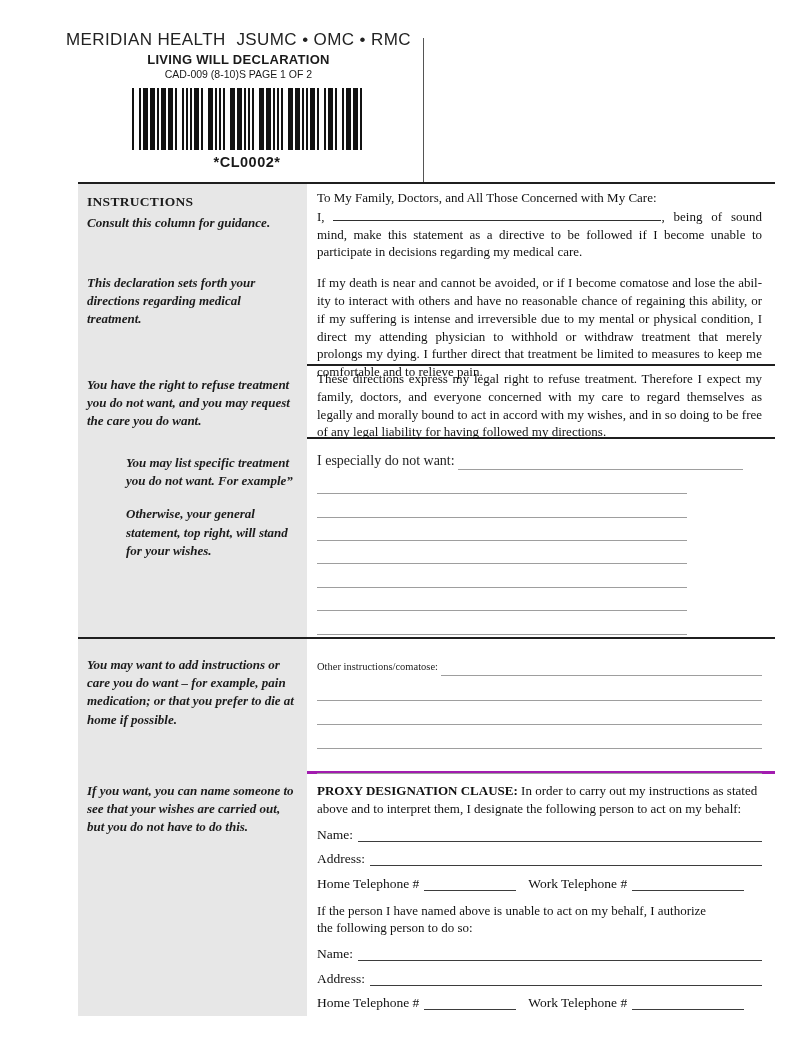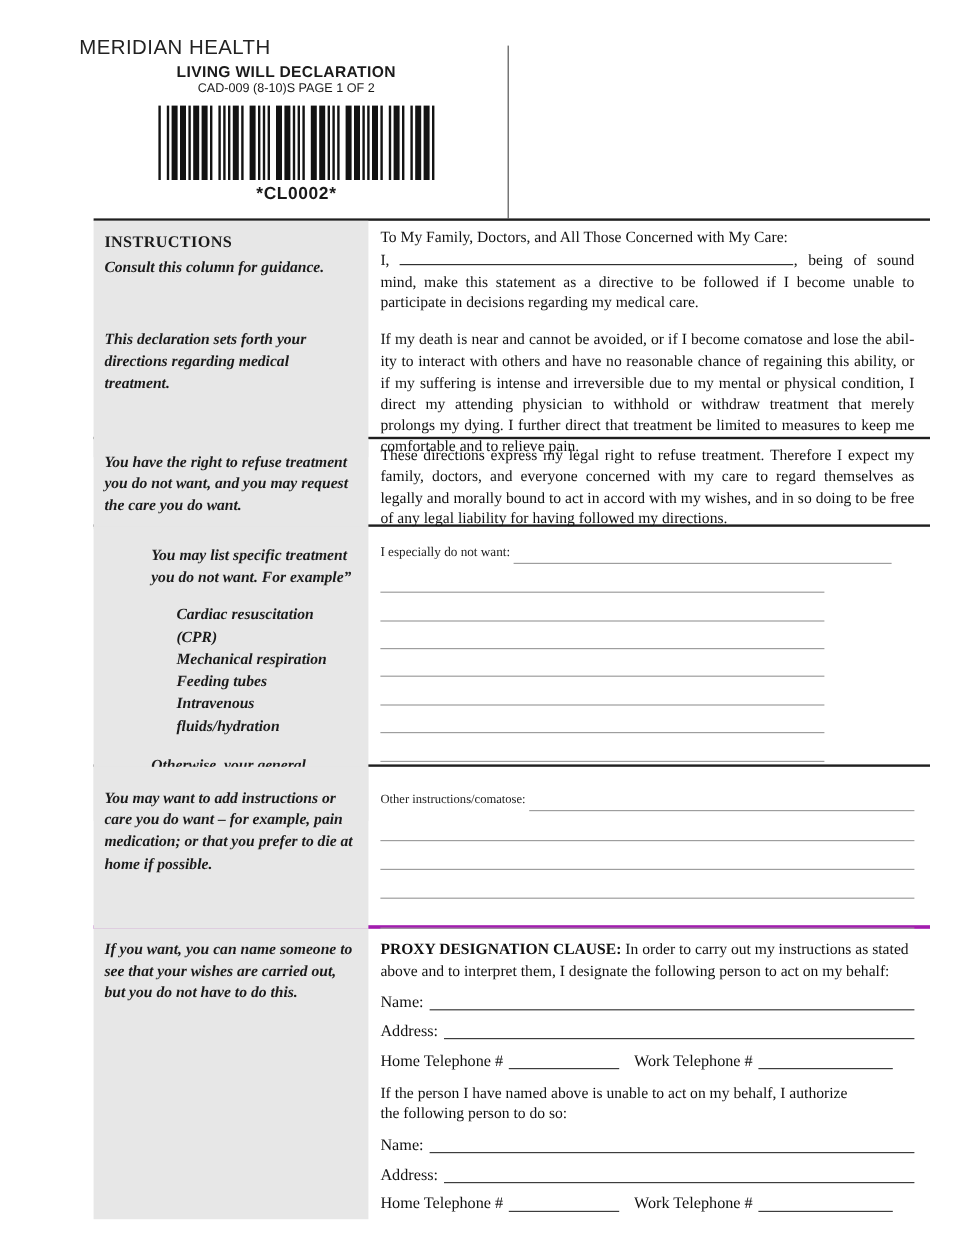--- a/index.html
+++ b/index.html
@@ -47,21 +47,21 @@
   .salutation{margin-bottom:1px;}
   .para{text-align:justify;}
   .inline-blank{display:inline-block;width:328px;border-bottom:1px solid #2f2f2f;height:12px;}
   .p2{margin-top:13px;}
   .row2 .cell-right{padding-top:4px;}
 
   
   .row3 .cell-right{padding-top:13px;}
   .label-row{display:flex;align-items:flex-end;}
   .label-row.narrow-w{width:426px;}
-  .small-label{font-size:11px;white-space:nowrap;color:#222;}
+  .small-label{font-size:14px;white-space:nowrap;color:#222;}
   .small-label.md{font-size:10.5px;}
   .fill-line{flex:1;border-bottom:1px solid var(--line-gray);height:10px;margin-left:3px;}
   .write-lines{margin-top:1px;}
   .write-lines.narrow .write-line{width:370px;}
   .write-line{height:23.4px;border-bottom:1px solid var(--line-gray);}
   .row4 .cell-right{padding-top:19px;}
   .row4 .write-line{height:24.2px;width:445px;}
 
   
   .row5 .cell-right{padding-top:8px;}
@@ -76,20 +76,21 @@
   .alt-clause{margin-top:11px;max-width:420px;white-space:pre-line;line-height:17.5px;}
 </style>
 </head>
 <body>
 
 <div class="page">
 
   <div class="header">
     <div class="h-line1">
       <span>MERIDIAN HEALTH</span>
+      <span>JSUMC • OMC • RMC</span>
     </div>
     <div class="h-line2">LIVING WILL DECLARATION</div>
     <div class="h-line3">CAD-009 (8-10)S PAGE 1 OF 2</div>
   </div>
   <div class="vline"></div>
 
   <div class="barcode" id="barcode">
       <div style="width: 2px; background: rgb(19, 19, 19);"></div>
       <div style="width: 5px;"></div>
       <div style="width: 2px; background: rgb(19, 19, 19);"></div>
@@ -195,26 +196,20 @@
         <div>You have the right to refuse treatment you do not want, and you may request the care you do want.</div>
       </div>
       <div class="cell-right">
         <div class="para">These directions express my legal right to refuse treatment. Therefore I expect my family, doctors, and everyone concerned with my care to regard themselves as legally and morally bound to act in accord with my wishes, and in so doing to be free of any legal liability for having followed my directions.</div>
       </div>
     </section>
 
     <section class="row row3">
       <div class="cell-left">
         <div>You may list specific treatment you do not want. For example”</div>
-        <div class="examples">
-            <div>Cardiac resuscitation (CPR)</div>
-            <div>Mechanical respiration</div>
-            <div>Feeding tubes</div>
-            <div>Intravenous fluids/hydration</div>
-          </div>
         <div class="note2">Otherwise, your general statement, top right, will stand for your wishes.</div>
       </div>
       <div class="cell-right">
         <div class="label-row narrow-w">
           <span class="small-label">I especially do not want:</span>
           <span class="fill-line"></span>
         </div>
         <div class="write-lines narrow">
             <div class="write-line"></div>
             <div class="write-line"></div>

